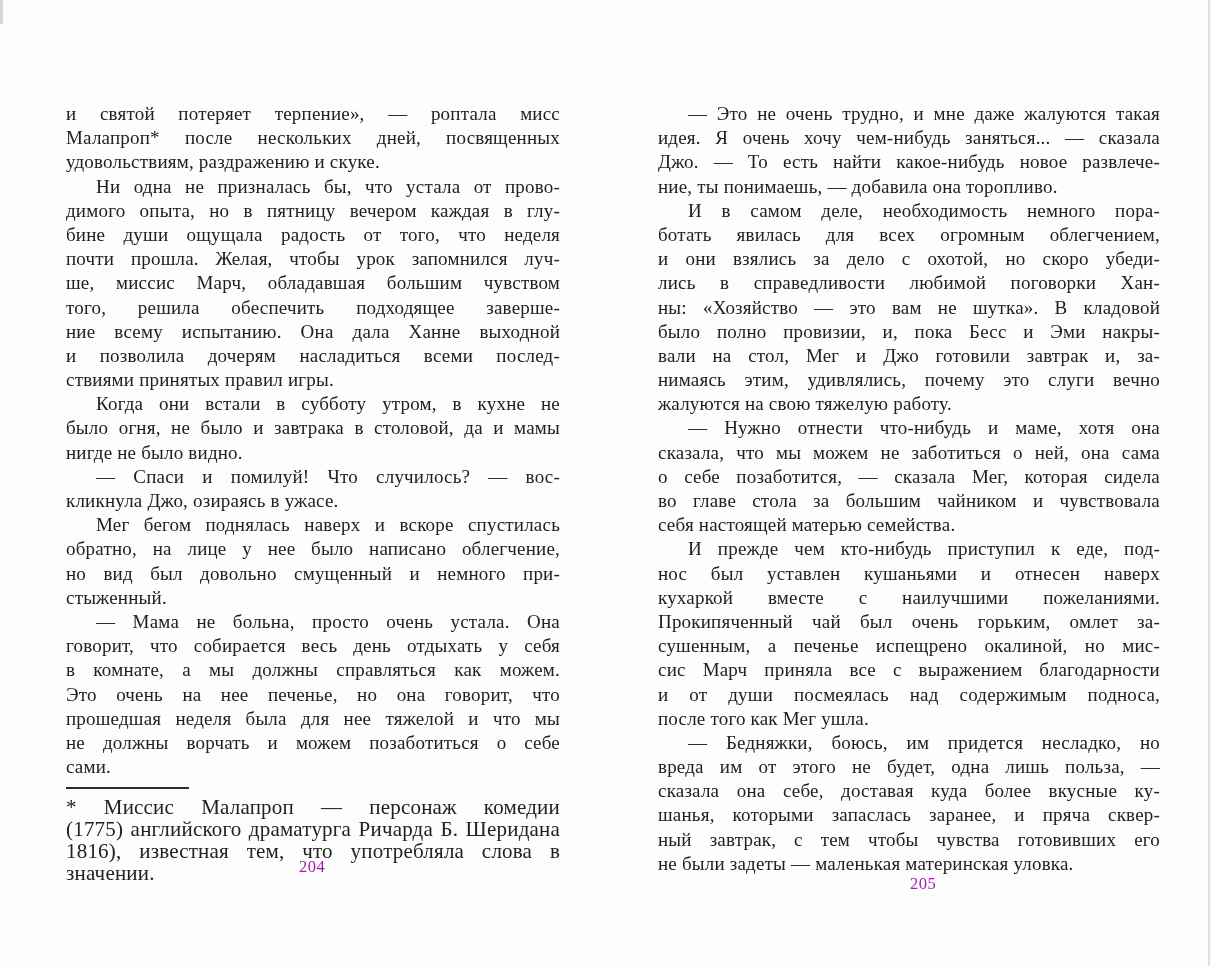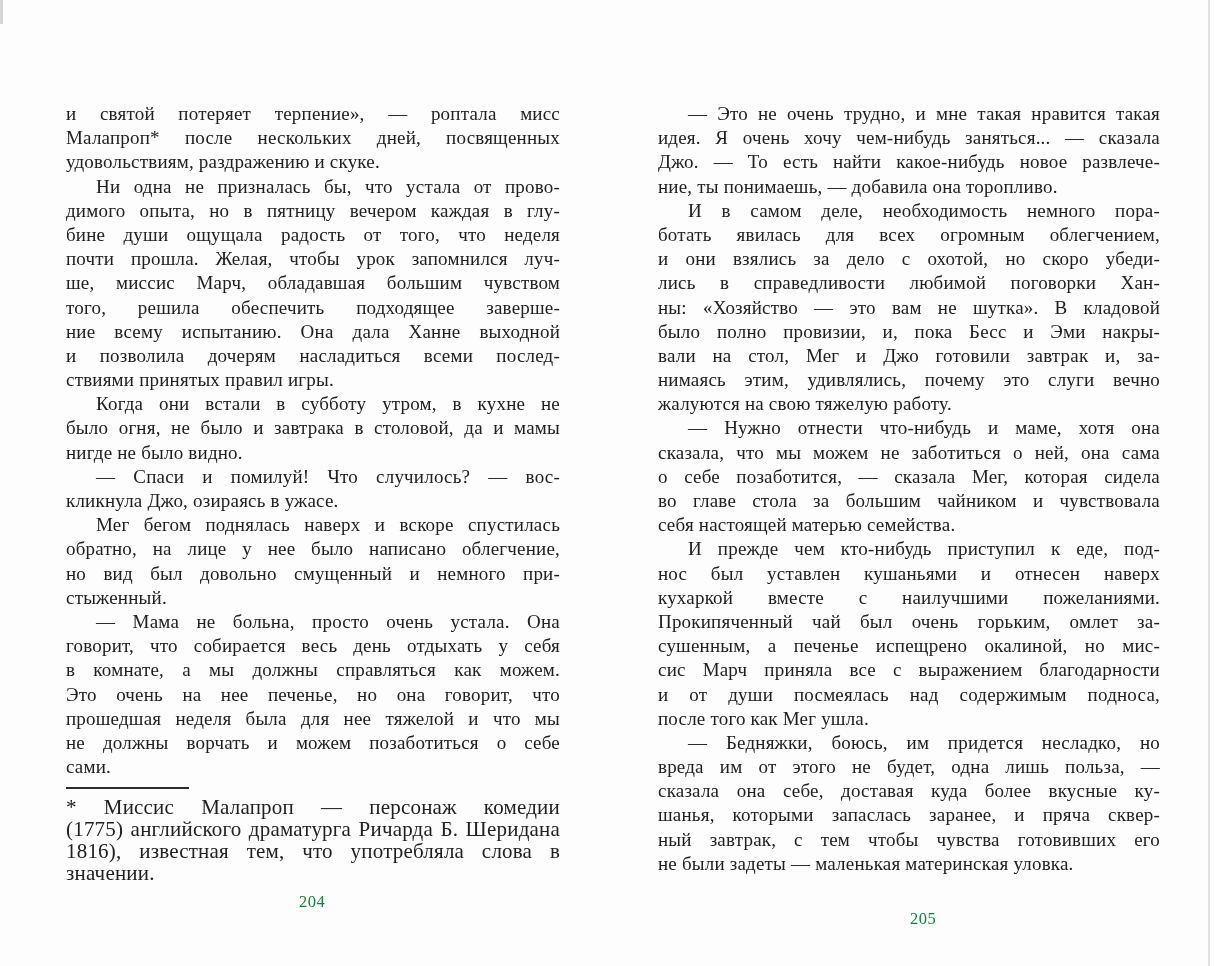--- a/index.html
+++ b/index.html
@@ -48,26 +48,26 @@
     height: 21.8px;
   }
   .fn-rule {
     width: 123px;
     height: 0;
     border-top: 2px solid #2c2c2c;
     margin: 0 0 8px 0;
   }
   .pagenum {
     position: absolute;
-    top: 892px;
+    top: 857px;
     width: 120px;
     text-align: center;
     font-size: 16.5px;
     letter-spacing: 0.5px;
-    color: #15803d;
+    color: #a21caf;
   }
   .edge-right {
     position: absolute;
     top: 0;
     left: 1208px;
     width: 2px;
     height: 966px;
     background: #e0e0e0;
   }
   .edge-corner {
@@ -116,21 +116,21 @@
       <div class="footnote">
         <div class="fn-rule"></div>
         <div class="line">* Миссис Малапроп — персонаж комедии «Соперники»</div>
         <div class="line">(1775) английского драматурга Ричарда Б. Шеридана (1751–</div>
         <div class="line">1816), известная тем, что употребляла слова в неправильном</div>
         <div class="line end">значении.</div>
       </div>
     </div>
 
   <div class="page-col" style="left:658px; width:502px;">
-      <div class="line ind">— Это не очень трудно, и мне такая нравится такая</div>
+      <div class="line ind">— Это не очень трудно, и мне даже жалуются такая</div>
       <div class="line">идея. Я очень хочу чем-нибудь заняться... — сказала</div>
       <div class="line">Джо. — То есть найти какое-нибудь новое развлече-</div>
       <div class="line end">ние, ты понимаешь, — добавила она торопливо.</div>
       <div class="line ind">И в самом деле, необходимость немного пора-</div>
       <div class="line">ботать явилась для всех огромным облегчением,</div>
       <div class="line">и они взялись за дело с охотой, но скоро убеди-</div>
       <div class="line">лись в справедливости любимой поговорки Хан-</div>
       <div class="line">ны: «Хозяйство — это вам не шутка». В кладовой</div>
       <div class="line">было полно провизии, и, пока Бесс и Эми накры-</div>
       <div class="line">вали на стол, Мег и Джо готовили завтрак и, за-</div>

